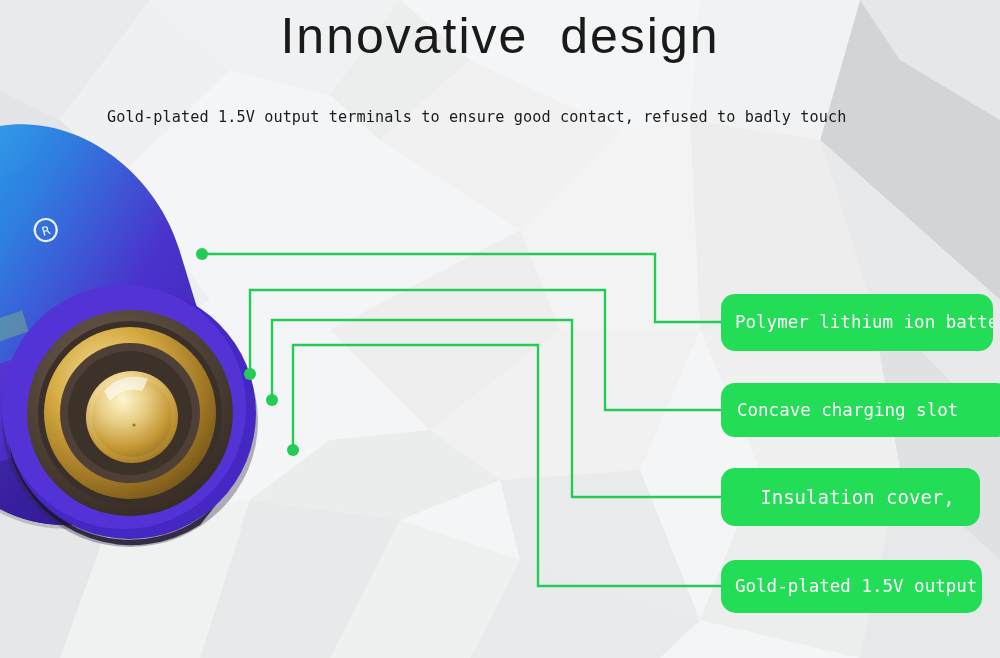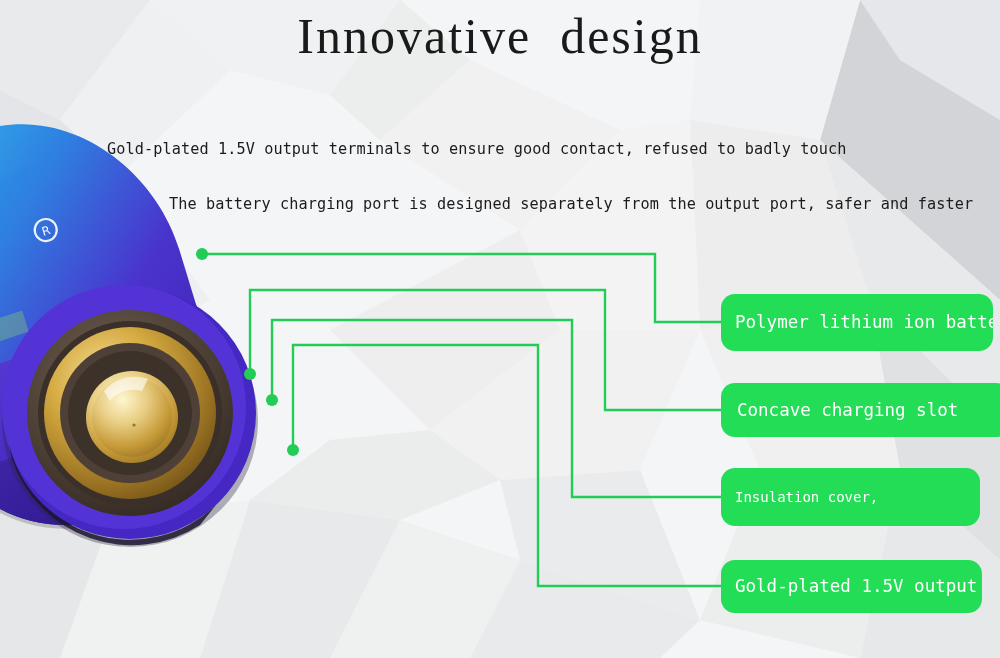--- a/index.html
+++ b/index.html
@@ -11,38 +11,38 @@
   #stage{position:relative;width:1000px;height:658px;overflow:hidden;background:#f4f5f6;}
 
   
   #bg{position:absolute;inset:0;}
   #bg svg{display:block;width:1000px;height:658px;}
 
   
   .headline{
     position:absolute;left:0;right:0;top:4px;
     text-align:center;
-    font-family:Liberation Serif, serif;
+    font-family:Liberation Sans, sans-serif;
     font-size:50px;line-height:64px;
     letter-spacing:2px;
     color:#1a1a1a;
     white-space:pre;
     z-index:6;
   }
 
   
   .copy{
     position:absolute;z-index:6;
     font-family:"DejaVu Sans Mono","Liberation Mono",monospace;
     font-size:15.2px;
     color:#1b1b1b;
     white-space:nowrap;
     letter-spacing:0.1px;
   }
-  .copy.l1{left:107px;top:108px;margin-top:32px;}
+  .copy.l1{left:107px;top:108px;}
   .copy.l2{left:145px;top:154px;}
   .copy.l3{left:169px;top:195px;}
 
   
   #battery{position:absolute;left:-118px;top:108px;width:430px;height:470px;z-index:4;}
   #battery svg{display:block;}
 
   
   #wires{position:absolute;inset:0;z-index:7;pointer-events:none;}
   #wires svg{display:block;width:1000px;height:658px;}
@@ -59,22 +59,22 @@
     font-family:"DejaVu Sans Mono","Liberation Mono",monospace;
     font-size:17.5px;
     line-height:27px;
     white-space:nowrap;
     overflow:hidden;
   }
   .callout .ln{display:block;}
 
   #callout-0{left:721px;top:294px;width:272px;height:57px;}
   #callout-1{left:721px;top:383px;width:289px;height:54px;padding-left:16px;}
-  #callout-2{left:721px;top:468px;width:259px;height:58px;font-size:14px;line-height:25px;}
-  #callout-3{left:721px;top:560px;width:261px;height:53px;}
+  #callout-2{left:721px;top:468px;width:259px;height:58px;font-size:19px;line-height:25px;text-align:center;}
+  #callout-3{left:721px;top:560px;width:261px;height:53px;border-radius:15px;}
 </style>
 </head>
 <body>
 
 <div id="stage">
 
   <div id="bg">
     <svg viewBox="0 0 1000 658" preserveAspectRatio="none" aria-hidden="true">
       <rect x="0" y="0" width="1000" height="658" fill="#f4f5f6"></rect>
       <polygon points="0,0 150,0 60,120 0,90" fill="#e9eaec"></polygon>
@@ -195,21 +195,20 @@
         <path d="M -26,-22 A 40 40 0 0 1 18,-34 L 12,-22
                  A 30 30 0 0 0 -20,-12 Z" fill="#ffffff" opacity="0.6"></path>
         <circle cx="4" cy="12" r="1.6" fill="#6d5420" opacity="0.7"></circle>
       </g>
     </svg>
   </div>
 
   <div class="headline">Innovative  design</div>
 
   <div class="copy l1">Gold-plated 1.5V output terminals to ensure good contact, refused to badly touch</div>
-  <div class="copy l3">The battery charging port is designed separately from the output port, safer and faster</div>
 
   <div id="wires">
     <svg viewBox="0 0 1000 658" aria-hidden="true">
       <g fill="none" stroke="#22CC55" stroke-width="2.4">
 
         <polyline points="202,254 655,254 655,322 721,322"></polyline>
 
         <polyline points="250,374 250,290 605,290 605,410 721,410"></polyline>
 
         <polyline points="272,400 272,320 572,320 572,497 721,497"></polyline>

